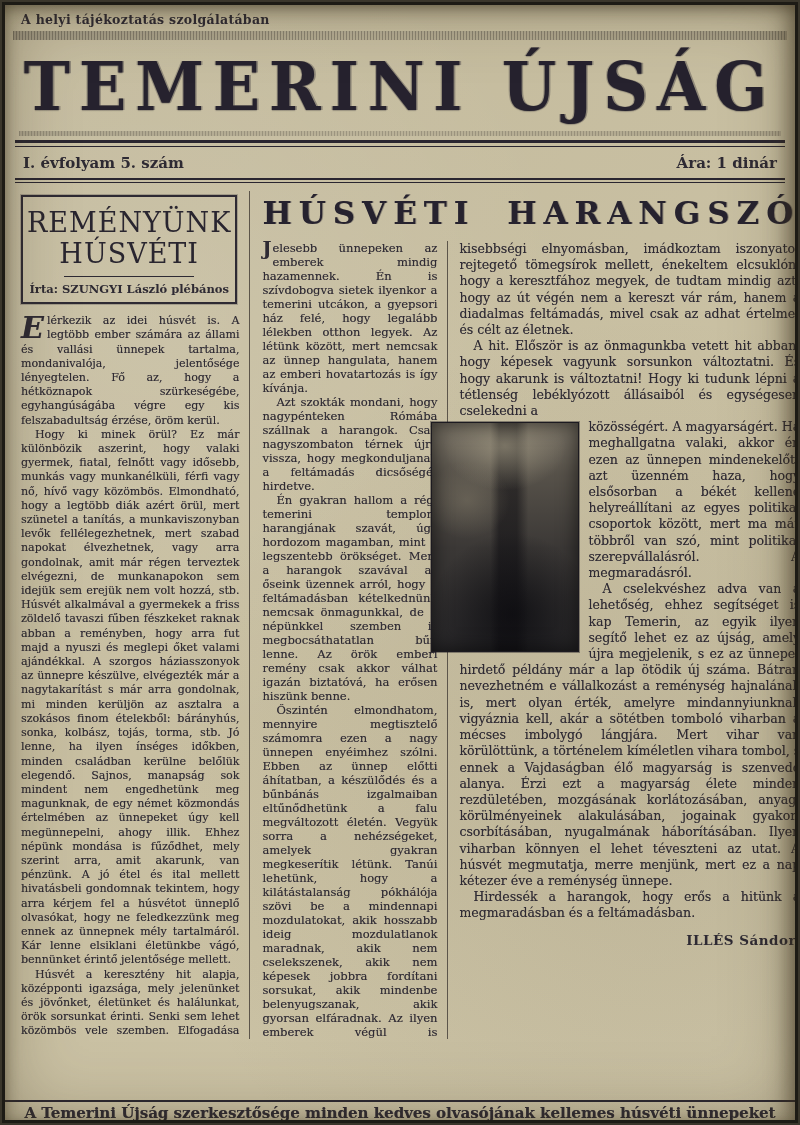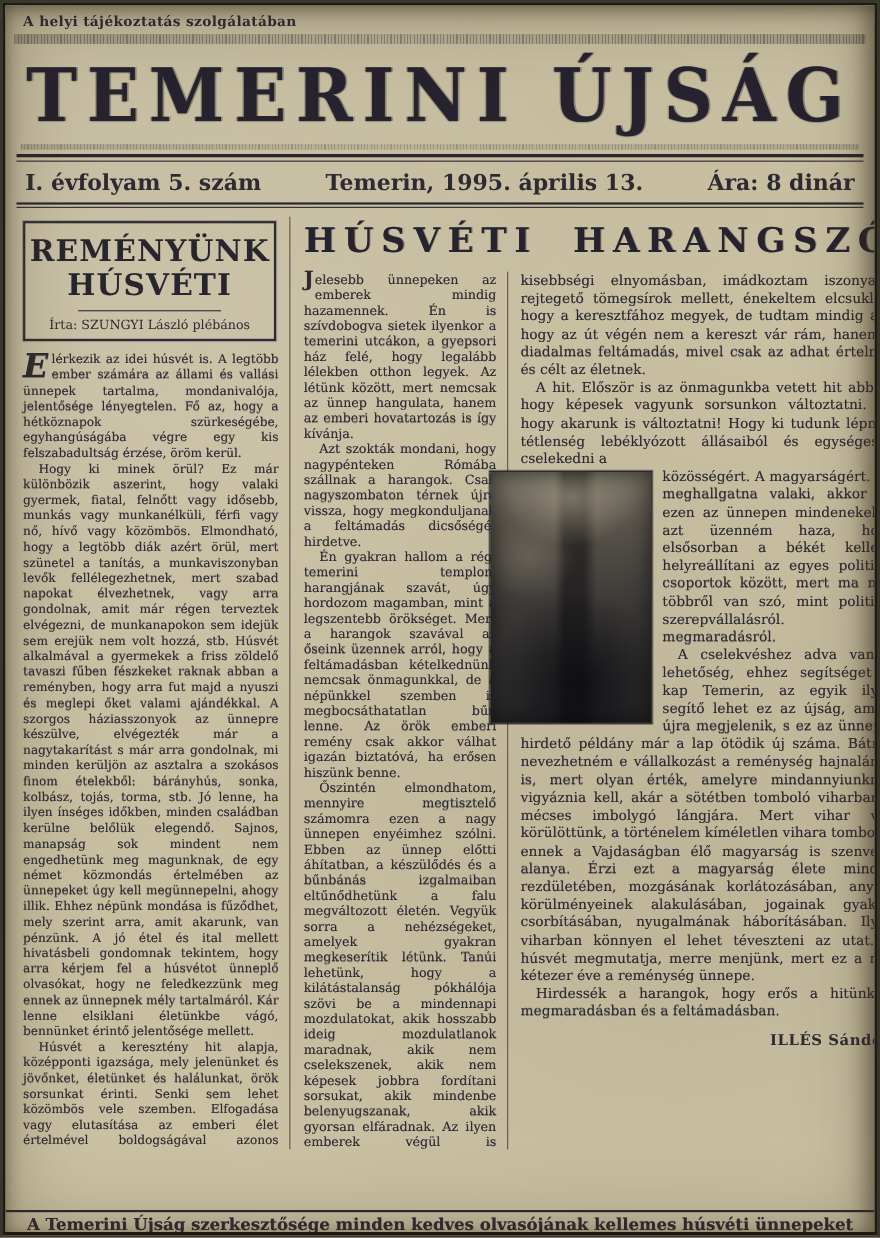--- a/index.html
+++ b/index.html
@@ -48,21 +48,21 @@
     letter-spacing: 9px; white-space: nowrap;
     transform: scaleY(1.08);
     color: #26222e;
     text-shadow: 1.6px 0 0 rgba(46,42,51,0.35), -1.2px 0 0 rgba(46,42,51,0.25), 0 1px 1px rgba(46,42,51,0.3);
   }
   .rule-double { margin: 4px 10px 0 10px; height: 7px; border-top: 3px solid #2a2630; border-bottom: 1px solid #2a2630; }
   .rule-double.rd2 { height: 5px; border-top: 2px solid #2a2630; margin-top: 0; }
   .dateline {
     display: flex; justify-content: space-between; align-items: baseline;
     padding: 7px 18px 6px 18px;
-    font-size: 20px; font-weight: bold;
+    font-size: 15px; font-weight: bold;
   }
   .content {
     display: flex;
     padding: 8px 12px 0 16px;
     height: 856px; overflow: hidden;
   }
   .jp {
     margin: 0; text-align: justify;
     text-shadow: 0.2px 0.2px 0.3px rgba(40,35,48,0.45);
   }
@@ -73,23 +73,23 @@
     border-right: 1px solid #5c554a;
     font-size: 11px; line-height: 14.2px;
   }
   .title-box {
     border: 2px solid #2e2a33;
     box-shadow: 0 0 0 1px rgba(46,42,51,0.25);
     margin: 4px 2px 10px 0;
     padding: 10px 4px 6px 4px;
     text-align: center;
   }
-  .lt1, .lt2 { font-size: 27px; font-weight: bold; line-height: 31px; letter-spacing: 1px; color: #29252f; }
+  .lt1, .lt2 { font-size: 27px; font-weight: normal; line-height: 31px; letter-spacing: 1px; color: #29252f; }
   .title-rule { width: 130px; margin: 7px auto 5px auto; border-top: 1.5px solid #2e2a33; }
-  .byline { font-size: 11.5px; font-weight: normal; }
+  .byline { font-size: 11.5px; font-weight: bold; }
   .dc {
     float: left; font-style: italic; font-weight: 600;
     font-size: 30px; line-height: 24px; padding: 2px 3px 0 0;
   }
   .dc2 { float: left; font-weight: bold; font-size: 19px; line-height: 15px; padding-right: 1px; }
   
   .main-col { flex: 1; padding-left: 12px; }
   .headline {
     margin: 4px 0 10px 0; text-align: center;
     font-size: 31px; font-weight: bold;
@@ -134,22 +134,21 @@
 
   <div class="tagline">A helyi tájékoztatás szolgálatában</div>
   <div class="hatch"></div>
 
   <h1 class="masthead">TEMERINI ÚJSÁG</h1>
   <div class="hatch hatch-mid"></div>
 
   <div class="rule-double rd1"></div>
   <div class="dateline">
     <span>I. évfolyam 5. szám</span>
-    <span>Temerin, 1995. április 13.</span>
-    <span>Ára: 8 dinár</span>
+    <span>Ára: 1 dinár</span>
   </div>
   <div class="rule-double rd2"></div>
 
   <div class="content">
 
     <div class="left-col">
       <div class="title-box">
         <div class="lt1">REMÉNYÜNK</div>
         <div class="lt2">HÚSVÉTI</div>
         <div class="title-rule"></div>

